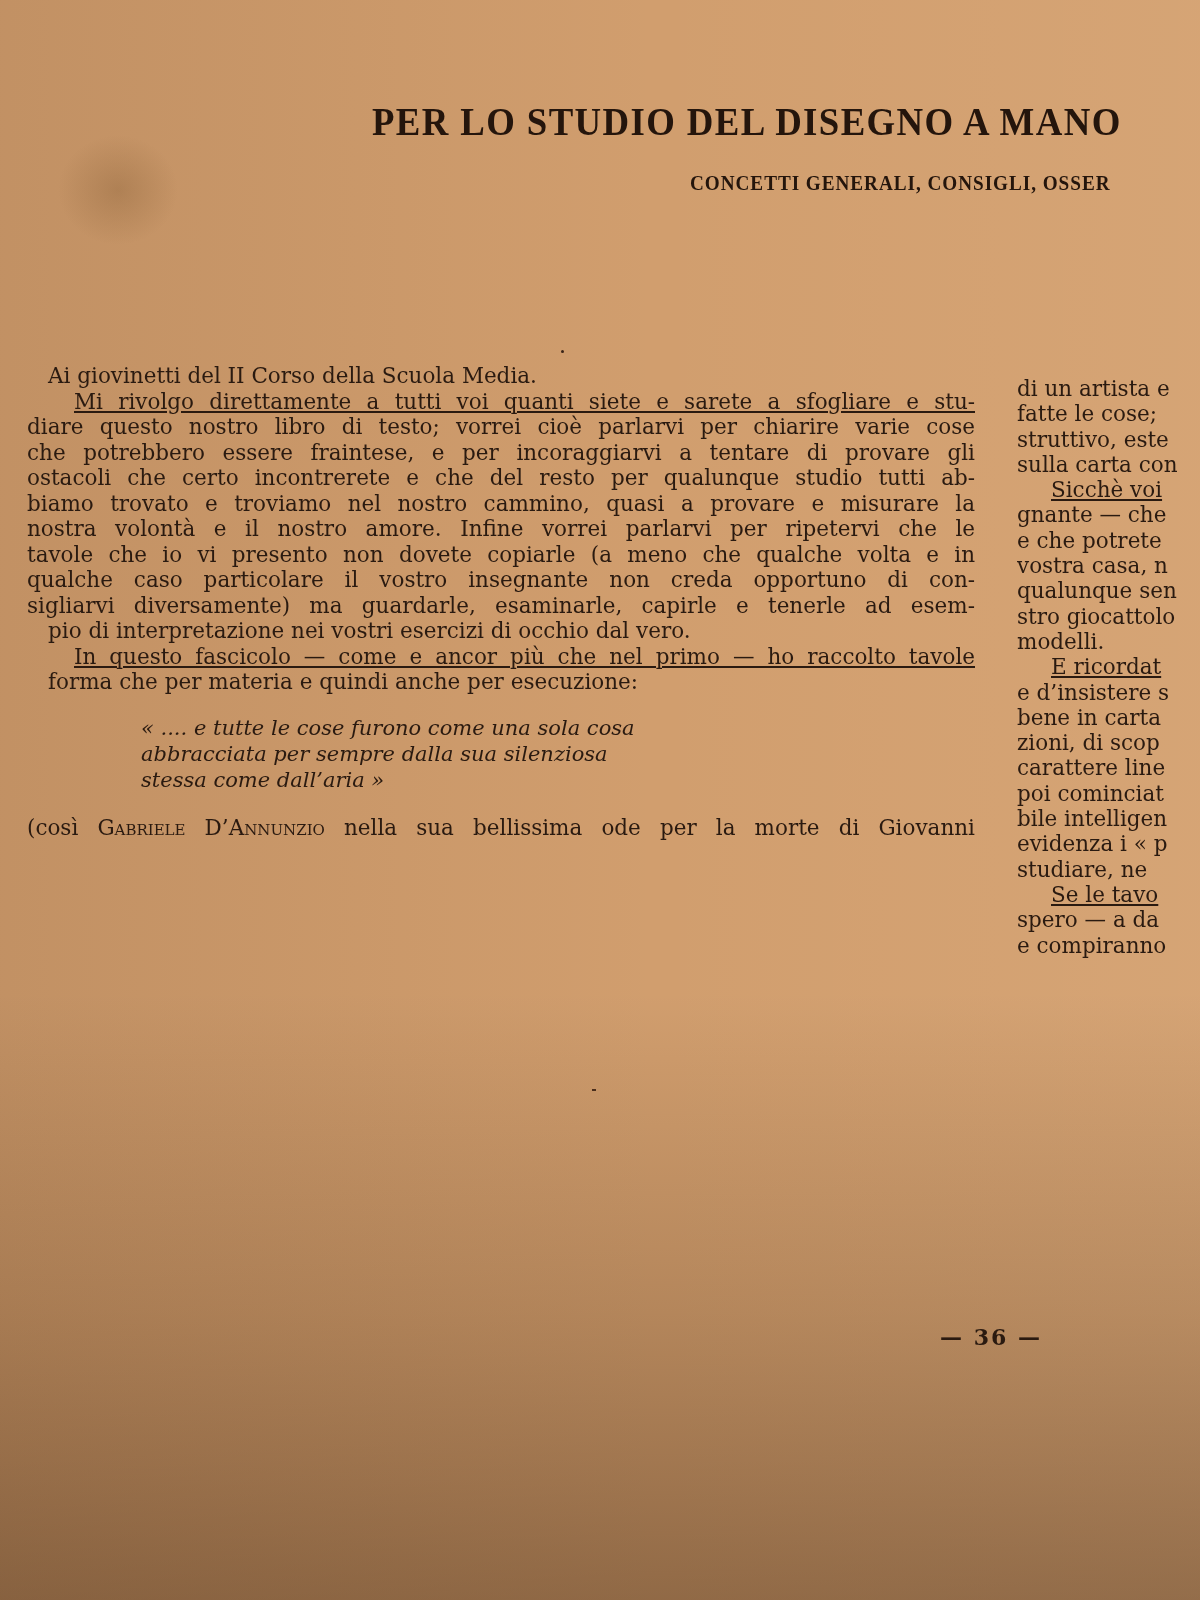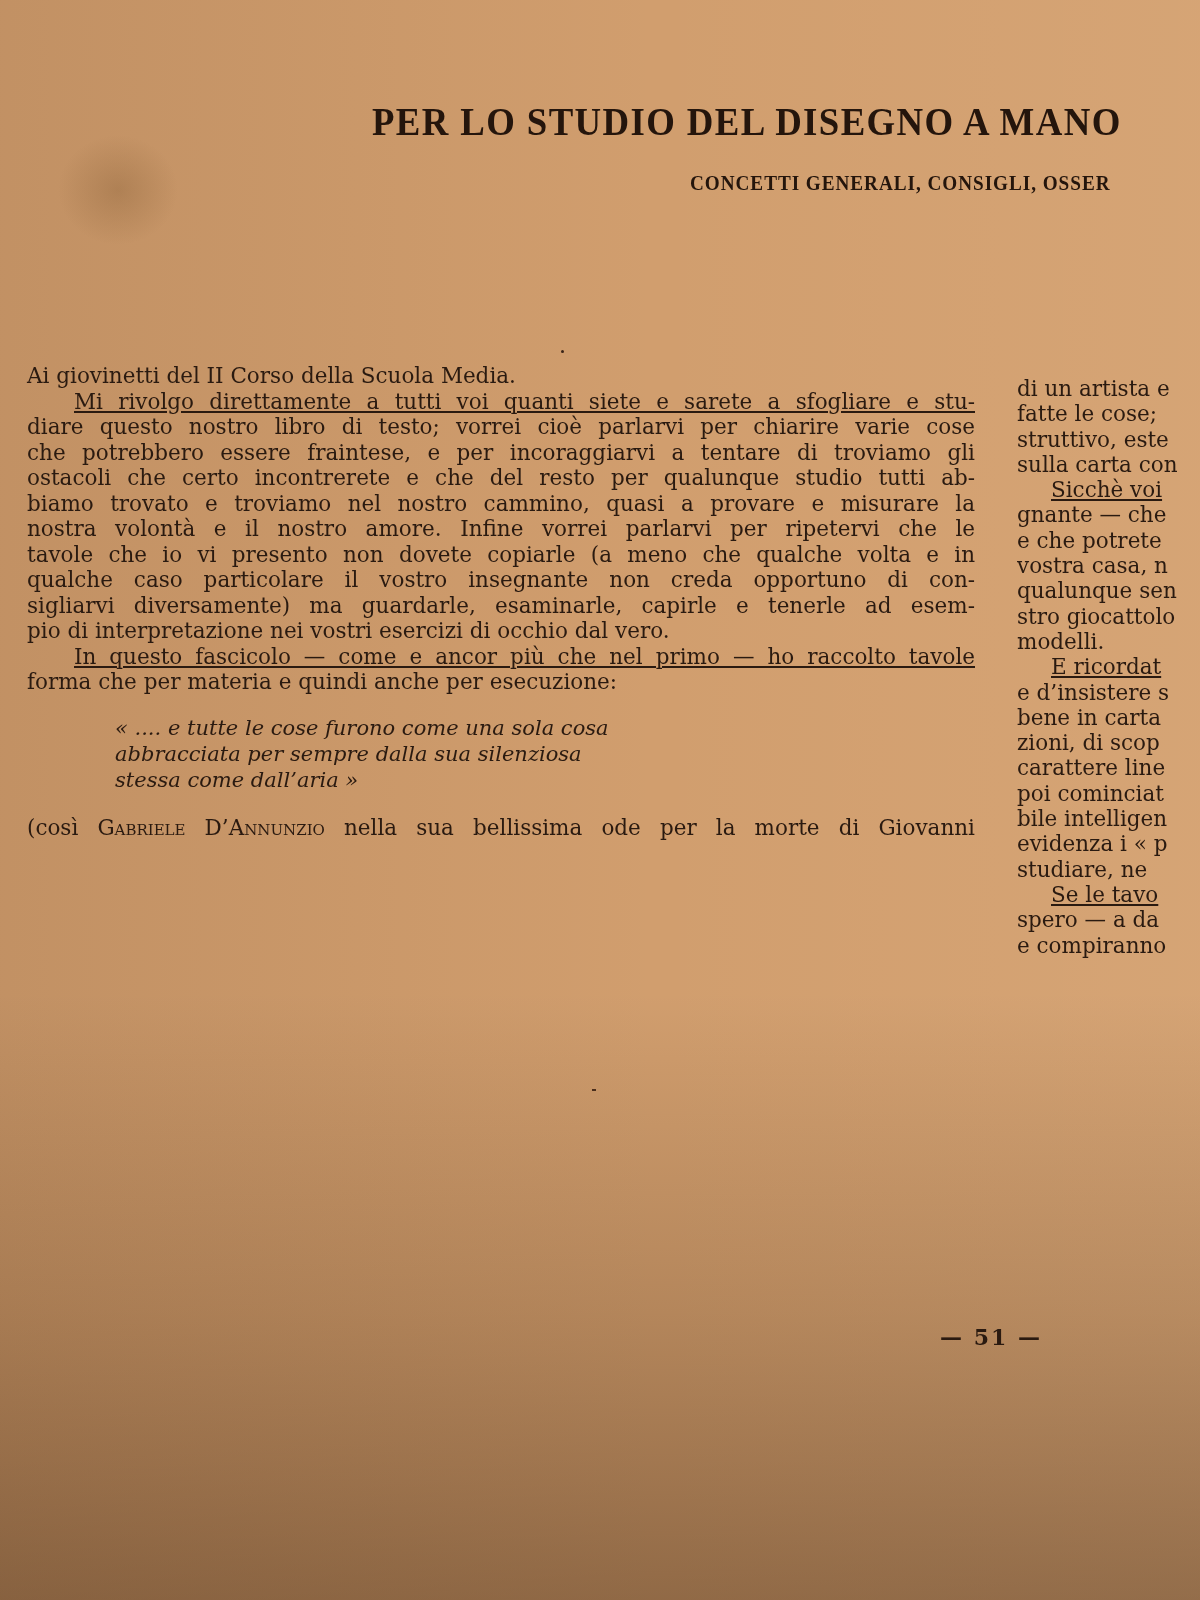--- a/index.html
+++ b/index.html
@@ -25,24 +25,24 @@
     font-family: "Liberation Serif", "DejaVu Serif", serif;
     font-weight: bold; font-size: 20px; letter-spacing: 1px;
     color: #24150c; transform: scaleX(0.96); transform-origin: left top;
   }
   .dot { position: absolute; left: 561px; top: 350px; width: 3px; height: 3px; border-radius: 50%; background: #3a2418; }
   .col-left {
     position: absolute; left: 27px; top: 363px; width: 948px;
     font-size: 21.5px; line-height: 25.5px;
   }
   .line { display: block; white-space: nowrap; text-align: justify; text-align-last: justify; }
-  .line.last { text-align-last: left; }
+  .line.last { text-align-last: left; margin-left: 21px; }
   .indent { padding-left: 47px; text-decoration: underline; }
   .quote {
-    margin: 20px 0 22px 88px; font-style: italic;
+    margin: 20px 0 22px 114px; font-style: italic;
     font-size: 21px; line-height: 26px;
   }
   .quote .line { text-align: left; text-align-last: left; }
   .smallcaps { font-variant: small-caps; }
   .col-right {
     position: absolute; left: 1017px; top: 376px; width: 260px;
     font-size: 21.5px; line-height: 25.3px; white-space: nowrap; overflow: hidden;
   }
   .col-right .line { text-align: left; text-align-last: left; }
   .col-right .indent { padding-left: 34px; }
@@ -60,21 +60,21 @@
   <div class="title">PER LO STUDIO DEL DISEGNO A MANO</div>
   <div class="subtitle">CONCETTI GENERALI, CONSIGLI, OSSER</div>
   <div class="dot"></div>
 
   <div class="col-left">
     <span class="line last">Ai giovinetti del II Corso della Scuola Media.</span>
 
     <div>
       <span class="line indent">Mi rivolgo direttamente a tutti voi quanti siete e sarete a sfogliare e stu-</span>
       <span class="line">diare questo nostro libro di testo; vorrei cioè parlarvi per chiarire varie cose</span>
-      <span class="line">che potrebbero essere fraintese, e per incoraggiarvi a tentare di troviamo gli</span>
+      <span class="line">che potrebbero essere fraintese, e per incoraggiarvi a tentare di provare gli</span>
       <span class="line">ostacoli che certo incontrerete e che del resto per qualunque studio tutti ab-</span>
       <span class="line">biamo trovato e troviamo nel nostro cammino, quasi a provare e misurare la</span>
       <span class="line">nostra volontà e il nostro amore. Infine vorrei parlarvi per ripetervi che le</span>
       <span class="line">tavole che io vi presento non dovete copiarle (a meno che qualche volta e in</span>
       <span class="line">qualche caso particolare il vostro insegnante non creda opportuno di con-</span>
       <span class="line">sigliarvi diversamente) ma guardarle, esaminarle, capirle e tenerle ad esem-</span>
       <span class="line last">pio di interpretazione nei vostri esercizi di occhio dal vero.</span>
     </div>
 
     <div>
@@ -113,16 +113,16 @@
       <span class="line">carattere line</span>
       <span class="line">poi cominciat</span>
       <span class="line">bile intelligen</span>
       <span class="line">evidenza i « p</span>
       <span class="line">studiare, ne</span>
       <span class="line indent">Se le tavo</span>
       <span class="line">spero — a da</span>
       <span class="line">e compiranno</span>
     </div>
 
-  <div class="page-number">— 51 —</div>
+  <div class="page-number">— 36 —</div>
 
   <div class="mark" style="left:592px; top:1089px;"></div>
 </div>
 
 </body></html>

